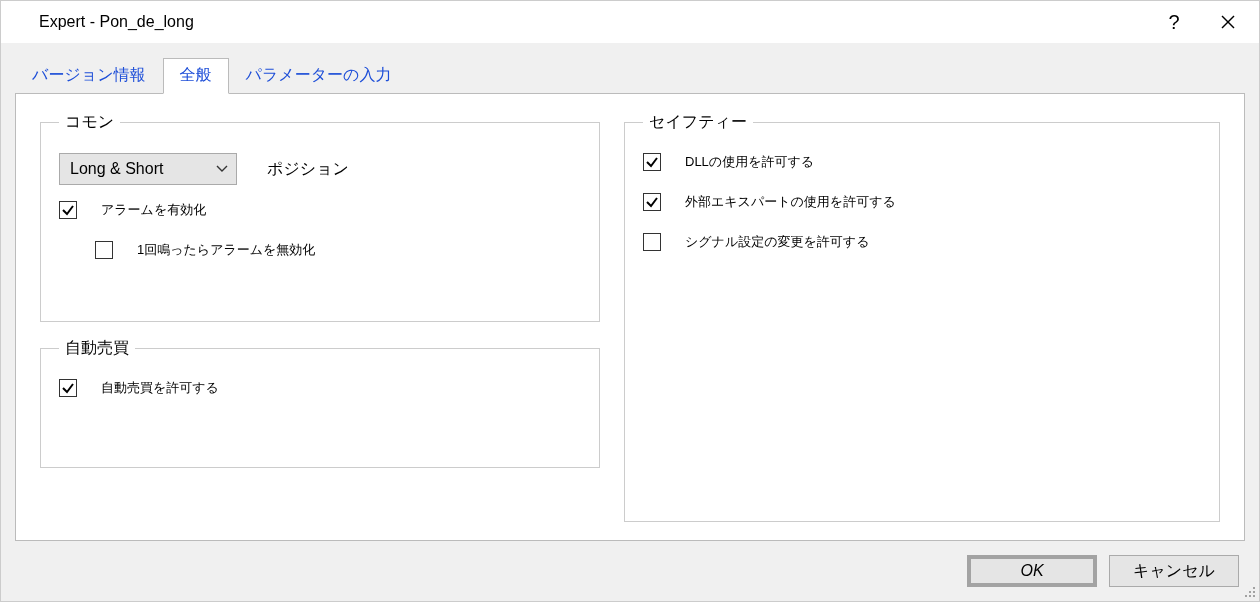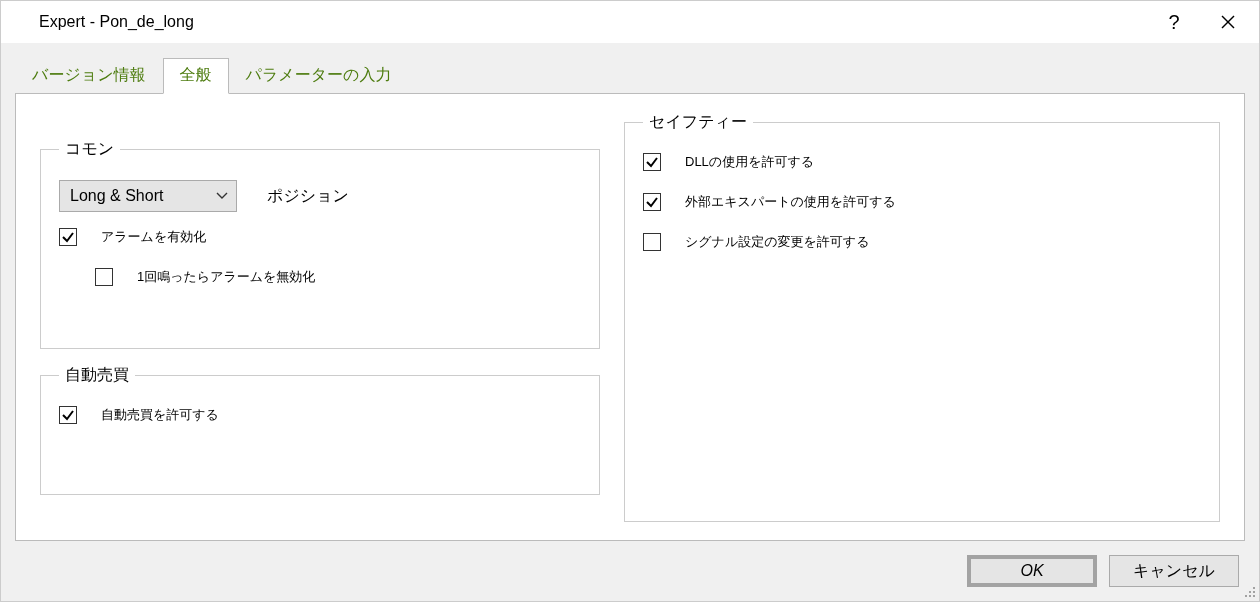--- a/index.html
+++ b/index.html
@@ -8,28 +8,28 @@
 .window { width: 1260px; height: 602px; border: 1px solid #ccc; display: flex; flex-direction: column; position: relative; }
 .titlebar { height: 42px; display: flex; align-items: center; padding: 0 4px 0 16px; font-size: 16px; color: #000; background: #fff; margin-left: 22px; }
 .titlebar .title { flex: 1; }
 .titlebar .btn { width: 54px; height: 42px; display: flex; align-items: center; justify-content: center; font-size: 18px; color: #000; }
 .titlebar .btn.help { width: 54px; font-size: 20px; }
 .titlebar .btn.close svg { width: 14px; height: 14px; }
 
 .client { flex: 1; background: #f0f0f0; padding: 14px 14px 0 14px; display: flex; flex-direction: column; }
 
 .tabs { display: flex; position: relative; z-index: 2; }
-.tab { padding: 6px 16px 7px; font-size: 16px; color: #4d7c0f; background: #f0f0f0; border: 1px solid transparent; border-bottom: none; position: relative; top: 1px; }
+.tab { padding: 6px 16px 7px; font-size: 16px; color: #1d4ed8; background: #f0f0f0; border: 1px solid transparent; border-bottom: none; position: relative; top: 1px; }
 .tab.active { background: #fff; border: 1px solid #bbb; border-bottom: 1px solid #fff; }
 .tab:not(.active) { background: transparent; }
 
 .tab-content { flex: 1; background: #fff; border: 1px solid #bbb; padding: 18px 24px 18px 24px; display: flex; gap: 24px; }
 
 .col { display: flex; flex-direction: column; gap: 16px; }
-.col.left { flex: 0 0 560px; justify-content: center; }
+.col.left { flex: 0 0 560px; }
 .col.right { flex: 1; }
 
 fieldset { border: 1px solid #ccc; padding: 20px 18px 18px; margin: 0; }
 fieldset.common { min-height: 210px; }
 fieldset.auto { min-height: 130px; }
 fieldset.safety { flex: 1; min-height: 380px; }
 legend { font-size: 16px; padding: 0 6px; }
 
 .row { display: flex; align-items: center; gap: 18px; margin-bottom: 16px; }
 .row:last-child { margin-bottom: 0; }

